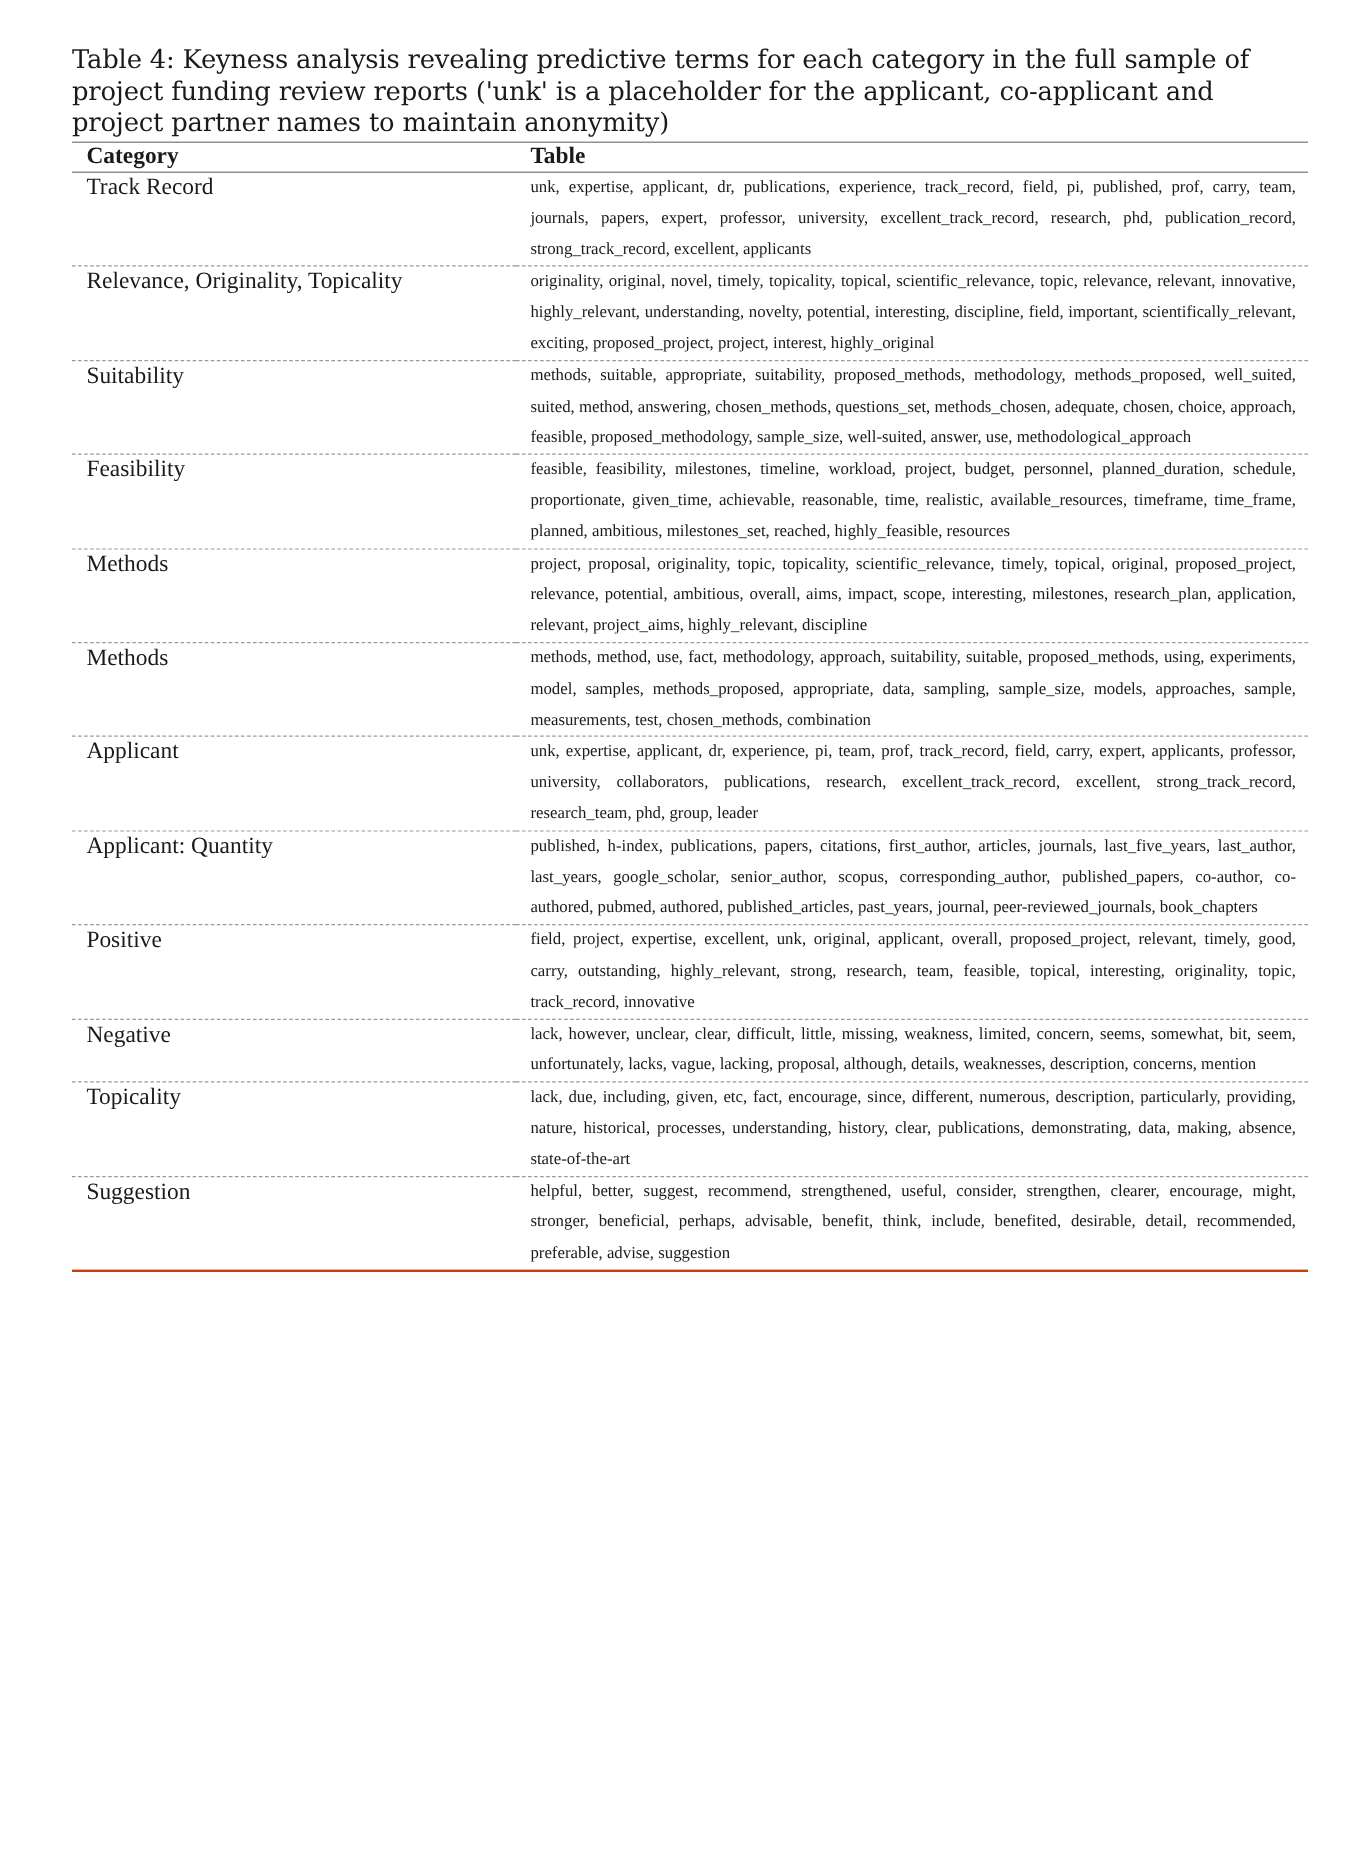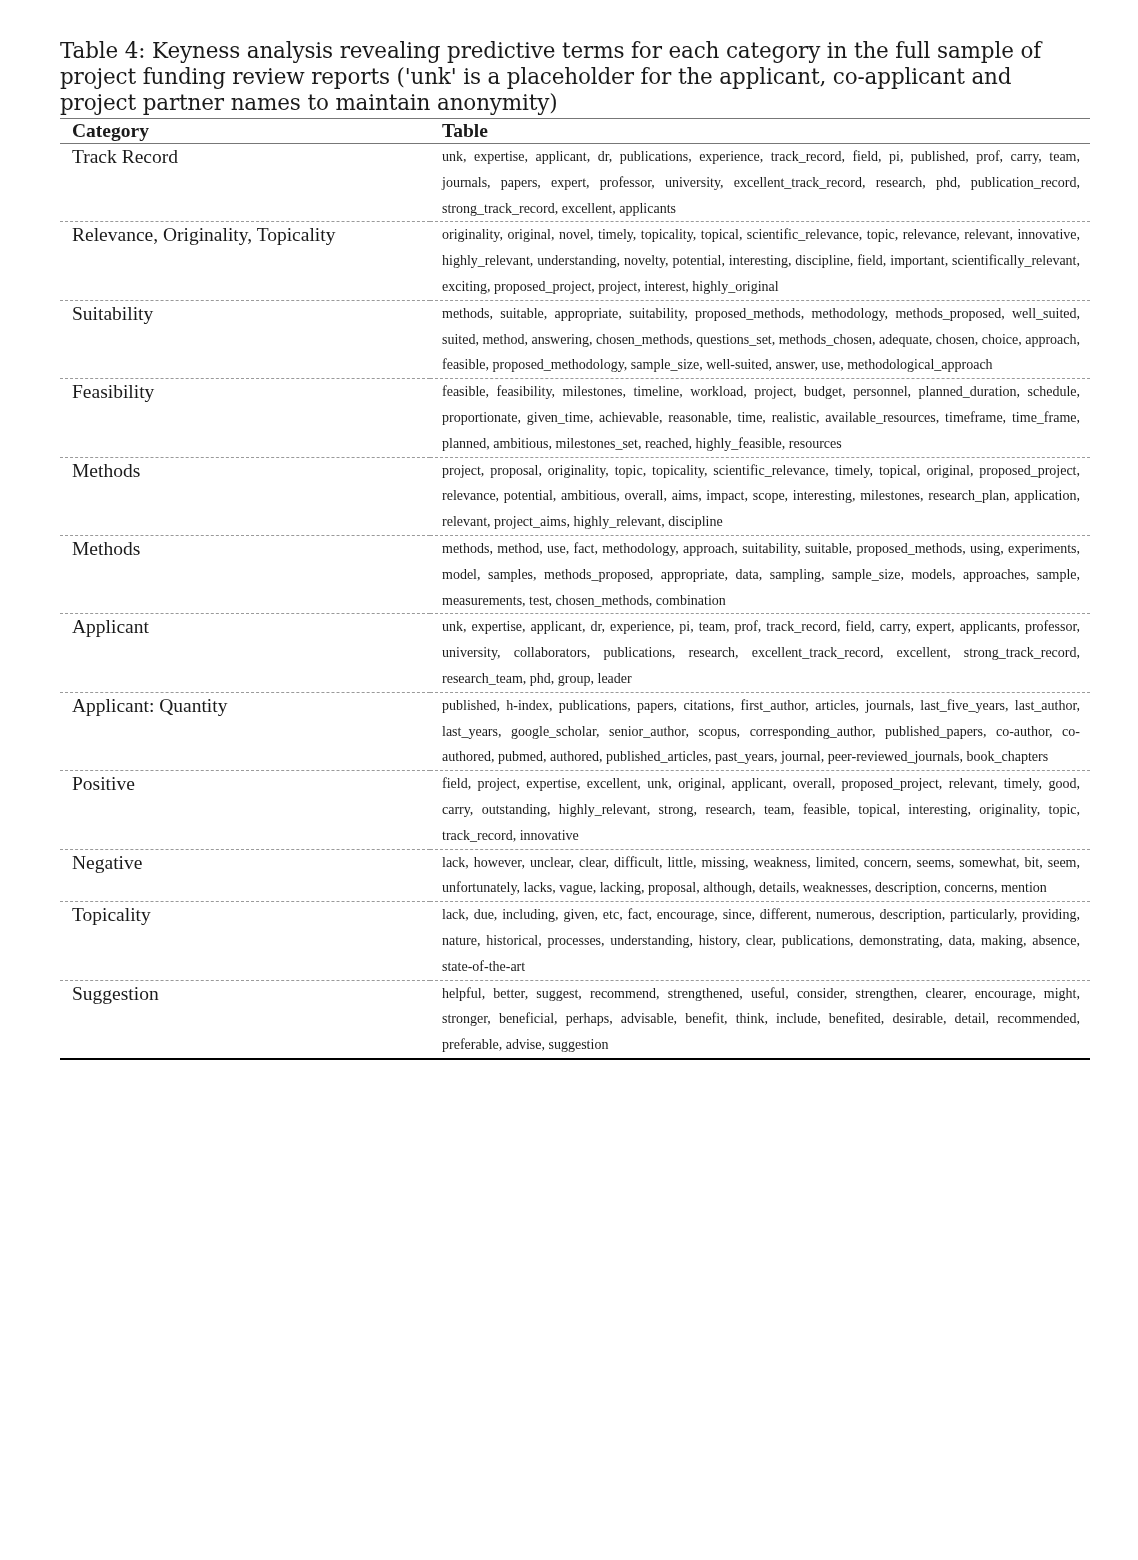--- a/index.html
+++ b/index.html
@@ -24,21 +24,21 @@
     table.keyness th {
       font-weight: bold; text-align: left; padding: 0 12px;
       font-size: 19.5px; line-height: 24px;
     }
     table.keyness td {
       vertical-align: top; padding: 0 12px 0 12px; text-align: left;
     }
     table.keyness td.terms { text-align: justify; padding-right: 10px; font-size: 14px; }
     table.keyness td.cat { font-size: 19.5px; }
     table.keyness tbody tr + tr { border-top: 1.5px dashed #9a9a9a; }
-    table.keyness tbody tr:last-child { border-bottom: 2px solid #000000; margin-top: 20px; }
+    table.keyness tbody tr:last-child { border-bottom: 2px solid #c2410c; margin-top: 20px; }
   </style>
 </head>
 <body>
 
 <div class="page">
   <p class="caption">Table 4: Keyness analysis revealing predictive terms for each category in the full sample of project funding review reports ('unk' is a placeholder for the applicant, co-applicant and project partner names to maintain anonymity)</p>
 
   <table class="keyness">
     <colgroup>
         <col class="c1">

